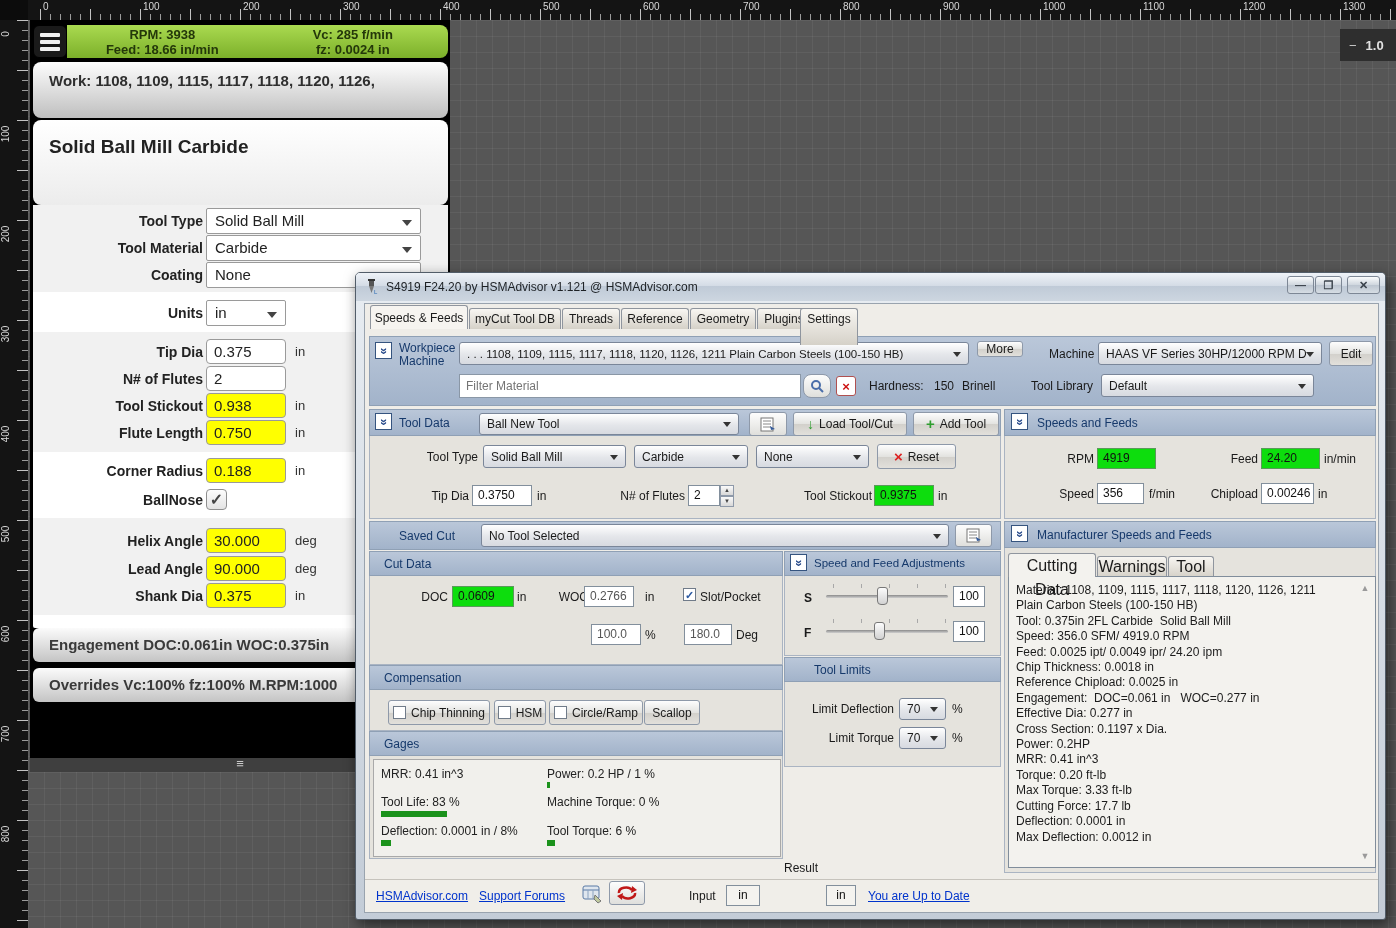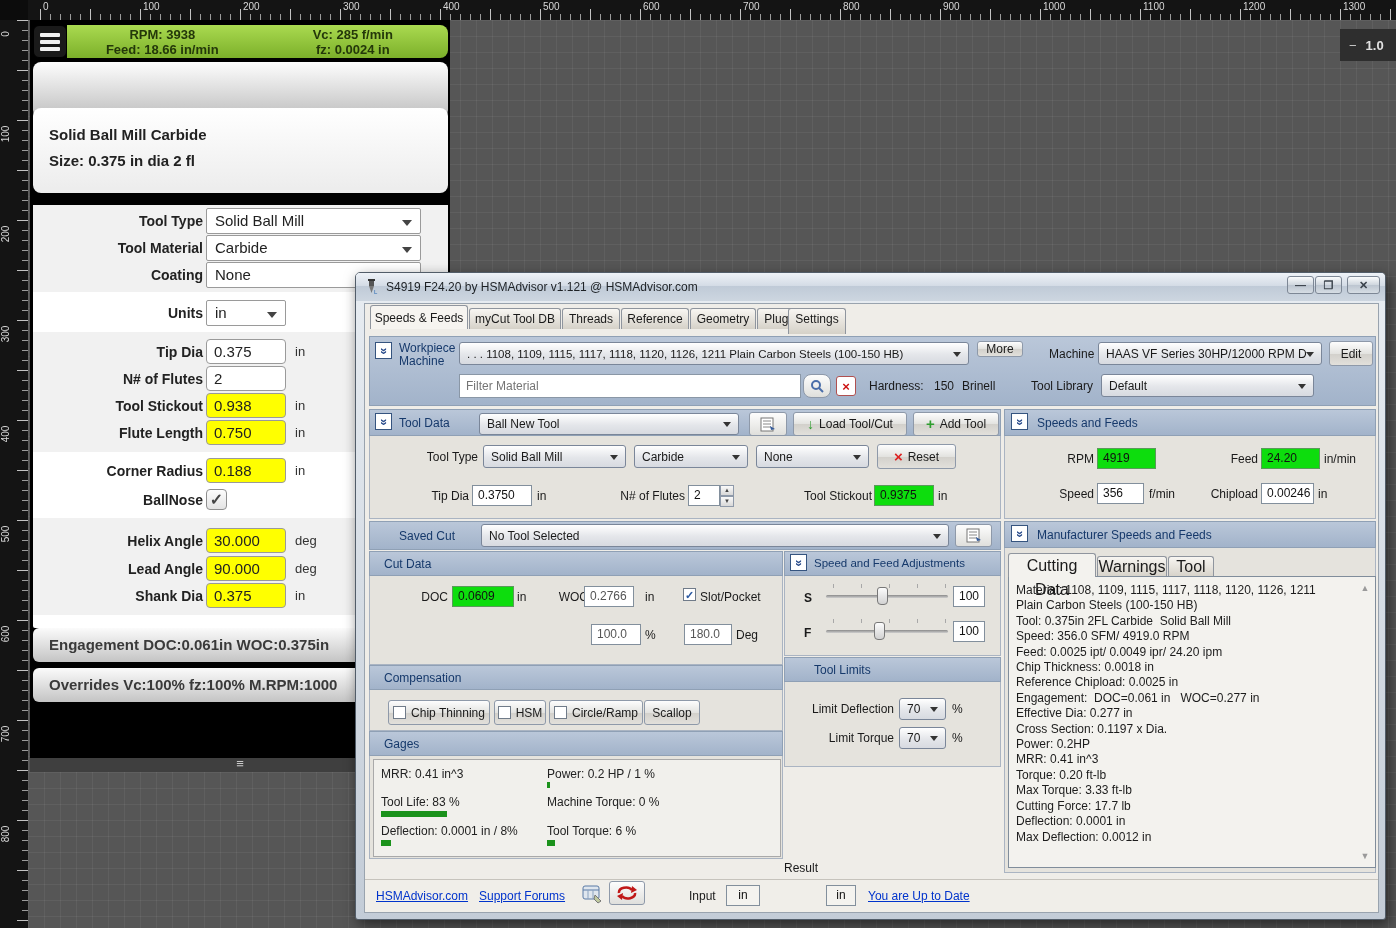--- a/index.html
+++ b/index.html
@@ -31,21 +31,21 @@
   .zoom-pill{left:1340px;top:29px;width:56px;height:32px;background:rgba(42,42,42,.92);color:#cfcfcf;z-index:4;display:flex;align-items:center;gap:9px;padding-left:9px;font-size:13px}
 
   
   .left-panel{left:30px;top:20px;width:420px;height:752px;background:#000;z-index:10}
   .lp-burger{left:3px;top:5px;width:34px;height:33px;background:#1a1a1a;border:1px solid #000;border-radius:6px;display:flex;flex-direction:column;justify-content:center;gap:3px;align-items:center}
   .lp-burger i{display:block;width:20px;height:4px;background:#f2f2f2;border-radius:1px}
   .lp-greenbar{left:37px;top:5px;width:381px;height:33px;background:linear-gradient(#aada50,#7cb02a);border-radius:0 8px 8px 0;color:#24380a;font-weight:bold;font-size:13px;display:flex}
   .lp-greenbar .gcol{flex:1;display:flex;flex-direction:column;justify-content:center;text-align:center;line-height:15px}
   .lp-card-silver{background:linear-gradient(#fdfdfd,#bfbfbf);border-radius:8px;color:#2e2e2e;font-weight:bold}
   .lp-work{left:3px;top:42px;width:415px;height:56px;font-size:15px;line-height:20px;padding:9px 10px 0 16px}
-  .lp-toolcard{left:3px;top:88px;width:415px;height:85px;background:linear-gradient(#ffffff,#ececec);border-radius:8px;color:#222;font-weight:bold;font-size:15px;padding:14px 0 0 16px;line-height:26px}
+  .lp-toolcard{left:3px;top:100px;width:415px;height:85px;background:linear-gradient(#ffffff,#ececec);border-radius:8px;color:#222;font-weight:bold;font-size:19px;padding:14px 0 0 16px;line-height:26px}
   .lp-form{left:3px;top:185px;width:415px;height:423px;background:#fff;border-radius:0 0 2px 2px}
   .lp-stripe{position:absolute;left:0;width:415px;background:#f1f1f1}
   .lp-label{position:absolute;width:160px;text-align:right;font-weight:bold;font-size:14px;color:#222;line-height:26px}
   .lp-input{position:absolute;height:25px;border:1px solid #9a9a9a;border-radius:4px;background:#fff;font-size:15px;color:#222;line-height:23px;padding-left:7px}
   .lp-input.yellow{background:#ffff00}
   .lp-select{position:absolute;height:26px;border:1px solid #9a9a9a;border-radius:2px;background:#fff;font-size:15px;color:#222;line-height:24px;padding-left:8px}
   .lp-select:after{content:"";position:absolute;right:8px;top:11px;border:5px solid transparent;border-top:6px solid #444}
   .lp-unit{position:absolute;font-size:13px;color:#333;line-height:26px}
   .lp-check{position:absolute;width:21px;height:21px;border:1px solid #8f8f8f;border-radius:4px;background:linear-gradient(#fdfdfd,#e3e3e3);color:#444;font-size:16px;font-weight:bold;text-align:center;line-height:20px}
   .lp-bar{left:3px;width:415px;height:34px;background:linear-gradient(#fbfbfb,#c4c4c4);border-radius:6px;color:#3a3a3a;font-weight:bold;font-size:15px;line-height:34px;padding-left:16px}
@@ -138,24 +138,24 @@
     <div class="gcol">
       <span>RPM: 3938</span>
       <span>Feed: 18.66 in/min</span>
     </div>
     <div class="gcol">
       <span>Vc: 285 f/min</span>
       <span>fz: 0.0024 in</span>
     </div>
   </div>
   <div class="abs lp-card-silver lp-work">
+    <div>Work: 1108, 1109, 1115, 1117, 1118, 1120, 1126,</div>
   </div>
   <div class="abs lp-toolcard">
     <div>Solid Ball Mill Carbide</div>
-    <div>Size: 0.375 in dia 2 fl</div>
   </div>
 
   <div class="abs lp-form">
     <div class="lp-stripe" style="top:0;height:87px"></div>
     <div class="lp-stripe" style="top:127px;height:120px"></div>
     <div class="lp-stripe" style="top:313px;height:97px"></div>
 
     <span class="lp-label" style="left:10px;top:3px">Tool Type</span>
     <div class="lp-select" style="left:173px;top:3px;width:215px"><span>Solid Ball Mill</span></div>
 
@@ -223,21 +223,21 @@
   </div>
 
   <div class="abs content-bg"></div>
 
   <div class="tab active" style="left:14px;top:32px;width:98px;height:24px;line-height:24px">Speeds &amp; Feeds</div>
   <div class="tab inactive" style="left:113px;top:35px;width:92px;height:21px;line-height:20px">myCut Tool DB</div>
   <div class="tab inactive" style="left:206px;top:35px;width:58px;height:21px;line-height:20px">Threads</div>
   <div class="tab inactive" style="left:265px;top:35px;width:68px;height:21px;line-height:20px">Reference</div>
   <div class="tab inactive" style="left:334px;top:35px;width:66px;height:21px;line-height:20px">Geometry</div>
   <div class="tab inactive" style="left:401px;top:35px;width:54px;height:21px;line-height:20px">Plugins</div>
-  <div class="tab inactive" style="left:432px;top:35px;width:58px;height:26px;line-height:20px">Settings</div>
+  <div class="tab inactive" style="left:444px;top:35px;width:58px;height:37px;line-height:20px">Settings</div>
 
   <div class="sec-head" style="left:13px;top:63px;width:1007px;height:70px"></div>
   <div class="chev-btn" style="left:19px;top:69px">
       <span>»</span>
     </div>
   <span class="flabel navy" style="left:43px;top:68px">Workpiece</span>
   <span class="flabel navy" style="left:43px;top:81px">Machine</span>
   <div class="win-combo" style="left:103px;top:69px;width:510px;height:23px;font-size:11.5px">
       <span class="ctext">. . . 1108, 1109, 1115, 1117, 1118, 1120, 1126, 1211 Plain Carbon Steels (100-150 HB)</span>
     </div>

